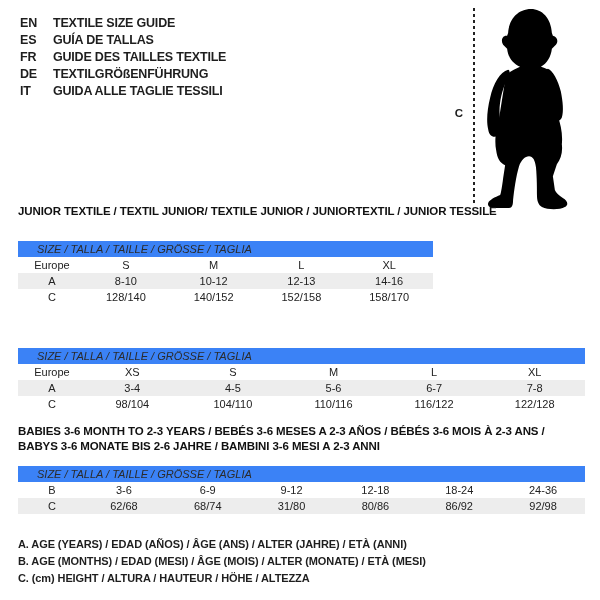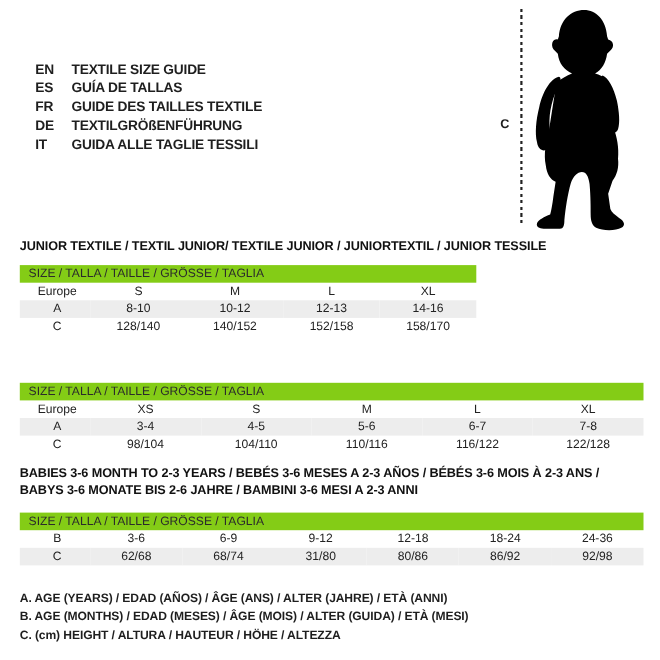--- a/index.html
+++ b/index.html
@@ -1,42 +1,42 @@
 <!DOCTYPE html>
 <html><head>
 <meta charset="utf-8">
 <style>
   html,body{margin:0;padding:0;background:#fff;}
   .page{
     position:relative;width:600px;height:600px;background:#ffffff;overflow:hidden;
     font-family:"Liberation Sans","DejaVu Sans",sans-serif;color:#1e1e1e;
   }
   
-  .lang-block{position:absolute;left:32px;top:15px;margin-top:40px;}
+  .lang-block{position:absolute;left:20px;top:15px;}
   .lang-row{display:flex;height:17px;line-height:17px;font-size:12.5px;font-weight:bold;letter-spacing:-0.2px;}
   .lang-code{width:33px;}
   
   .measure-line{
     position:absolute;left:473px;top:8px;width:2px;height:198px;
     background:repeating-linear-gradient(to bottom,#222 0 3px,transparent 3px 6px);
   }
   .measure-label{position:absolute;left:451px;top:107px;width:16px;text-align:center;
     font-size:11.5px;font-weight:bold;}
   .baby-figure{position:absolute;left:485px;top:8px;width:88px;height:204px;}
   
   .section-title{
     position:absolute;left:18px;font-size:11.5px;font-weight:bold;letter-spacing:-0.1px;
     line-height:15px;color:#111;white-space:nowrap;
   }
   .section-title sub{font-size:8px;}
   table.size-table{position:absolute;left:18px;border-collapse:collapse;table-layout:fixed;
     font-size:11px;color:#222;}
   table.size-table td{height:16px;padding:0;text-align:center;vertical-align:middle;}
   table.size-table td.label{text-align:center;padding-left:4px;margin-top:29px;}
-  tr.size-bar td{background:#84cc16;text-align:left;padding-left:8px;color:#2b2b2b;}
+  tr.size-bar td{background:#3b82f6;text-align:left;padding-left:19px;color:#2b2b2b;font-style:italic;}
   tr.shaded td{background:#ededed;}
   
   .legend{position:absolute;left:18px;top:536px;}
   .legend-line{font-size:11px;font-weight:bold;line-height:17px;letter-spacing:-0.1px;white-space:nowrap;}
 </style>
 </head>
 <body>
 
 <div class="page">
 
@@ -84,21 +84,21 @@
                C66,10 57,1 46,1 Z"></path>
       <path d="M23,62 C15,64 8,76 5,90 C2,102 1,114 3,122
                C4,129 9,131 13,128 C16,125 16,119 15,112
                C13,99 16,85 21,74 C24,68 26,63 23,62 Z"></path>
       <path d="M63,61 C68,63 73,72 76,84 C78,94 79,104 77,110
                C75,115 70,114 69,107 C68,96 66,85 62,74
                C60,68 60,62 63,61 Z"></path>
     </g>
   </svg>
 
-  <div class="section-title" style="top:217px;">JUNIOR TEXTILE / TEXTIL JUNIOR/ TEXTILE JUNIOR / JUNIORTEXTIL / JUNIOR TESSILE</div>
+  <div class="section-title" style="top:204px;">JUNIOR TEXTILE / TEXTIL JUNIOR/ TEXTILE JUNIOR / JUNIORTEXTIL / JUNIOR TESSILE</div>
   <table class="size-table" style="top:241px;width:415px;">
     <colgroup>
         <col style="width:64px">
         <col>
         <col>
         <col>
         <col>
       </colgroup>
     <tbody>
       <tr class="size-bar">
@@ -202,17 +202,17 @@
         <td>31/80</td>
         <td>80/86</td>
         <td>86/92</td>
         <td>92/98</td>
       </tr>
     </tbody>
   </table>
 
   <div class="legend">
     <div class="legend-line">A. AGE (YEARS) / EDAD (AÑOS) / ÂGE (ANS) / ALTER (JAHRE) / ETÀ (ANNI)</div>
-    <div class="legend-line">B. AGE (MONTHS) / EDAD (MESES) / ÂGE (MOIS) / ALTER (GUIDA) / ETÀ (MESI)</div>
+    <div class="legend-line">B. AGE (MONTHS) / EDAD (MESI) / ÂGE (MOIS) / ALTER (MONATE) / ETÀ (MESI)</div>
     <div class="legend-line">C. (cm) HEIGHT / ALTURA / HAUTEUR / HÖHE / ALTEZZA</div>
   </div>
 
 </div>
 
 </body></html>

